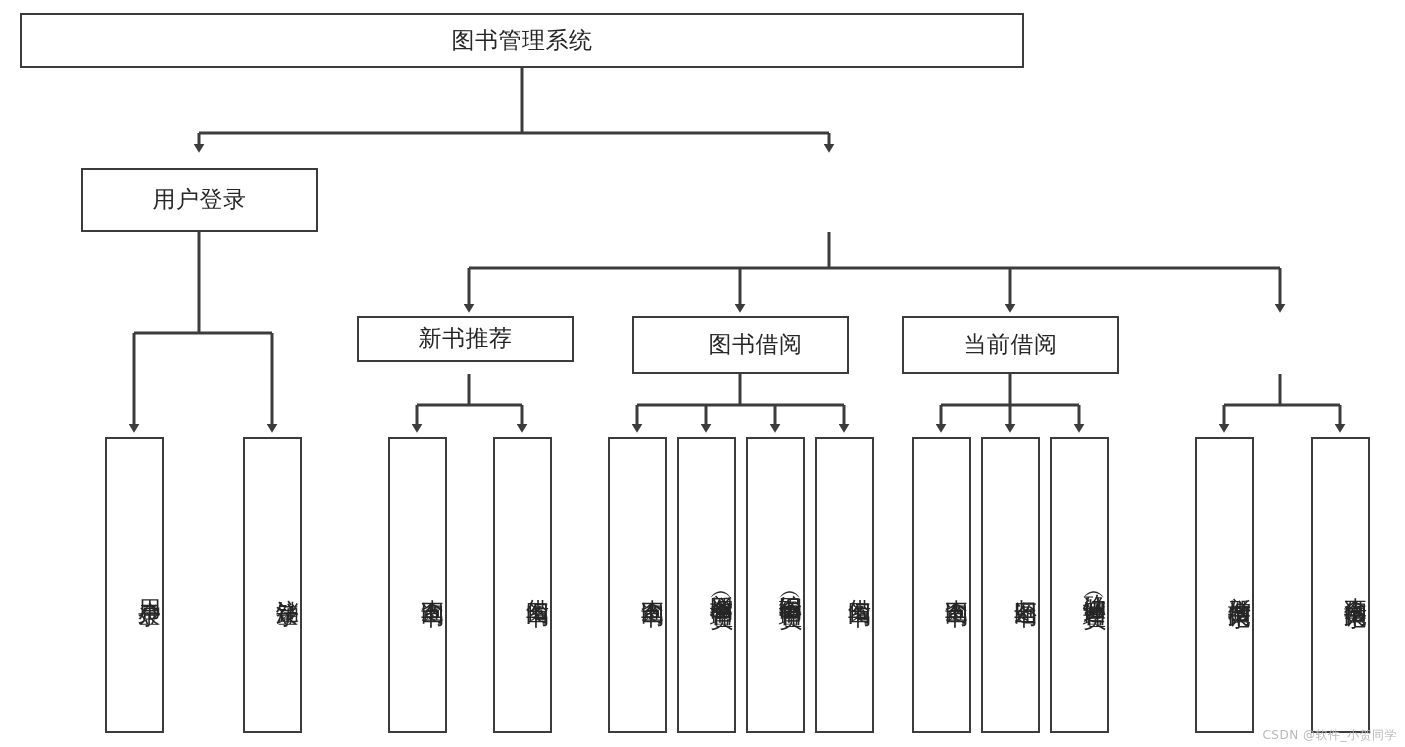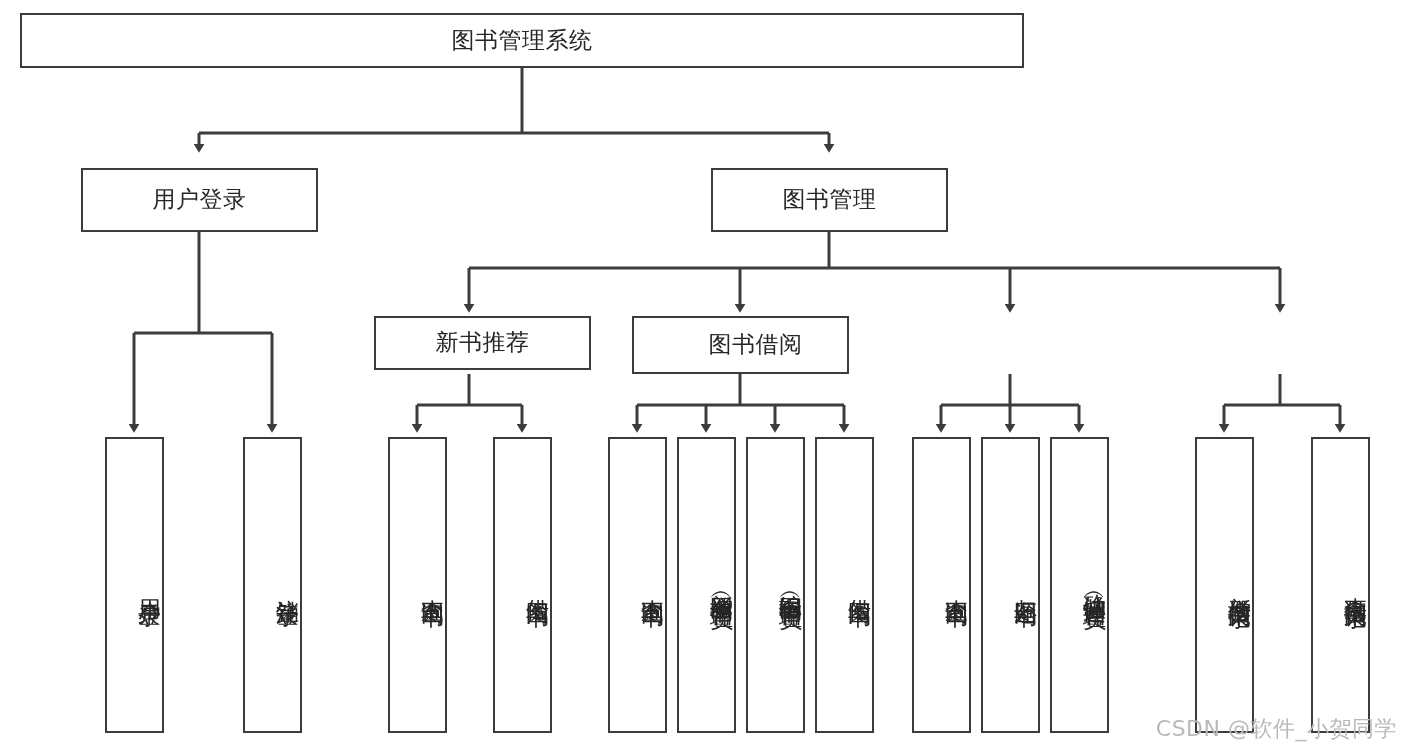--- a/index.html
+++ b/index.html
@@ -52,21 +52,21 @@
   }
   .node.vert > span {
     display: block;
     writing-mode: vertical-rl;
     text-orientation: upright;
   }
   .watermark {
     position: absolute;
     right: 8px;
     bottom: 3px;
-    font-size: 22px;
+    font-size: 12px;
     color: #b9b9b9;
     white-space: nowrap;
     letter-spacing: 0.5px;
     pointer-events: none;
   }
 </style>
 </head>
 <body>
 
 <div id="diagram-root">
@@ -122,29 +122,29 @@
     </g>
   </svg>
 
   <div class="node horiz" style="left:20px; top:13px; width:1004px; height:55px;">
     <span>图书管理系统</span>
   </div>
 
   <div class="node horiz" style="left:81px; top:168px; width:237px; height:64px;">
     <span>用户登录</span>
   </div>
-  <div class="node horiz" style="left:711px; top:168px; width:237px; height:64px;">
-    <span>图书管理</span>
-  </div>
 
-  <div class="node horiz" style="left:374px; top:316px; width:217px; height:54px;">
+  <div class="node horiz" style="left:357px; top:316px; width:217px; height:46px;">
     <span>新书推荐</span>
   </div>
   <div class="node horiz" style="left:632px; top:316px; width:217px; height:58px;padding-left:30px;">
     <span>图书借阅</span>
+  </div>
+  <div class="node horiz" style="left:902px; top:316px; width:217px; height:58px;">
+    <span>当前借阅</span>
   </div>
 
   <div class="node vert" style="left:105px; top:437px; width:59px; height:296px;">
     <span>用户登录</span>
   </div>
   <div class="node vert" style="left:243px; top:437px; width:59px; height:296px;">
     <span>注销登录</span>
   </div>
 
   <div class="node vert" style="left:388px; top:437px; width:59px; height:296px;">

